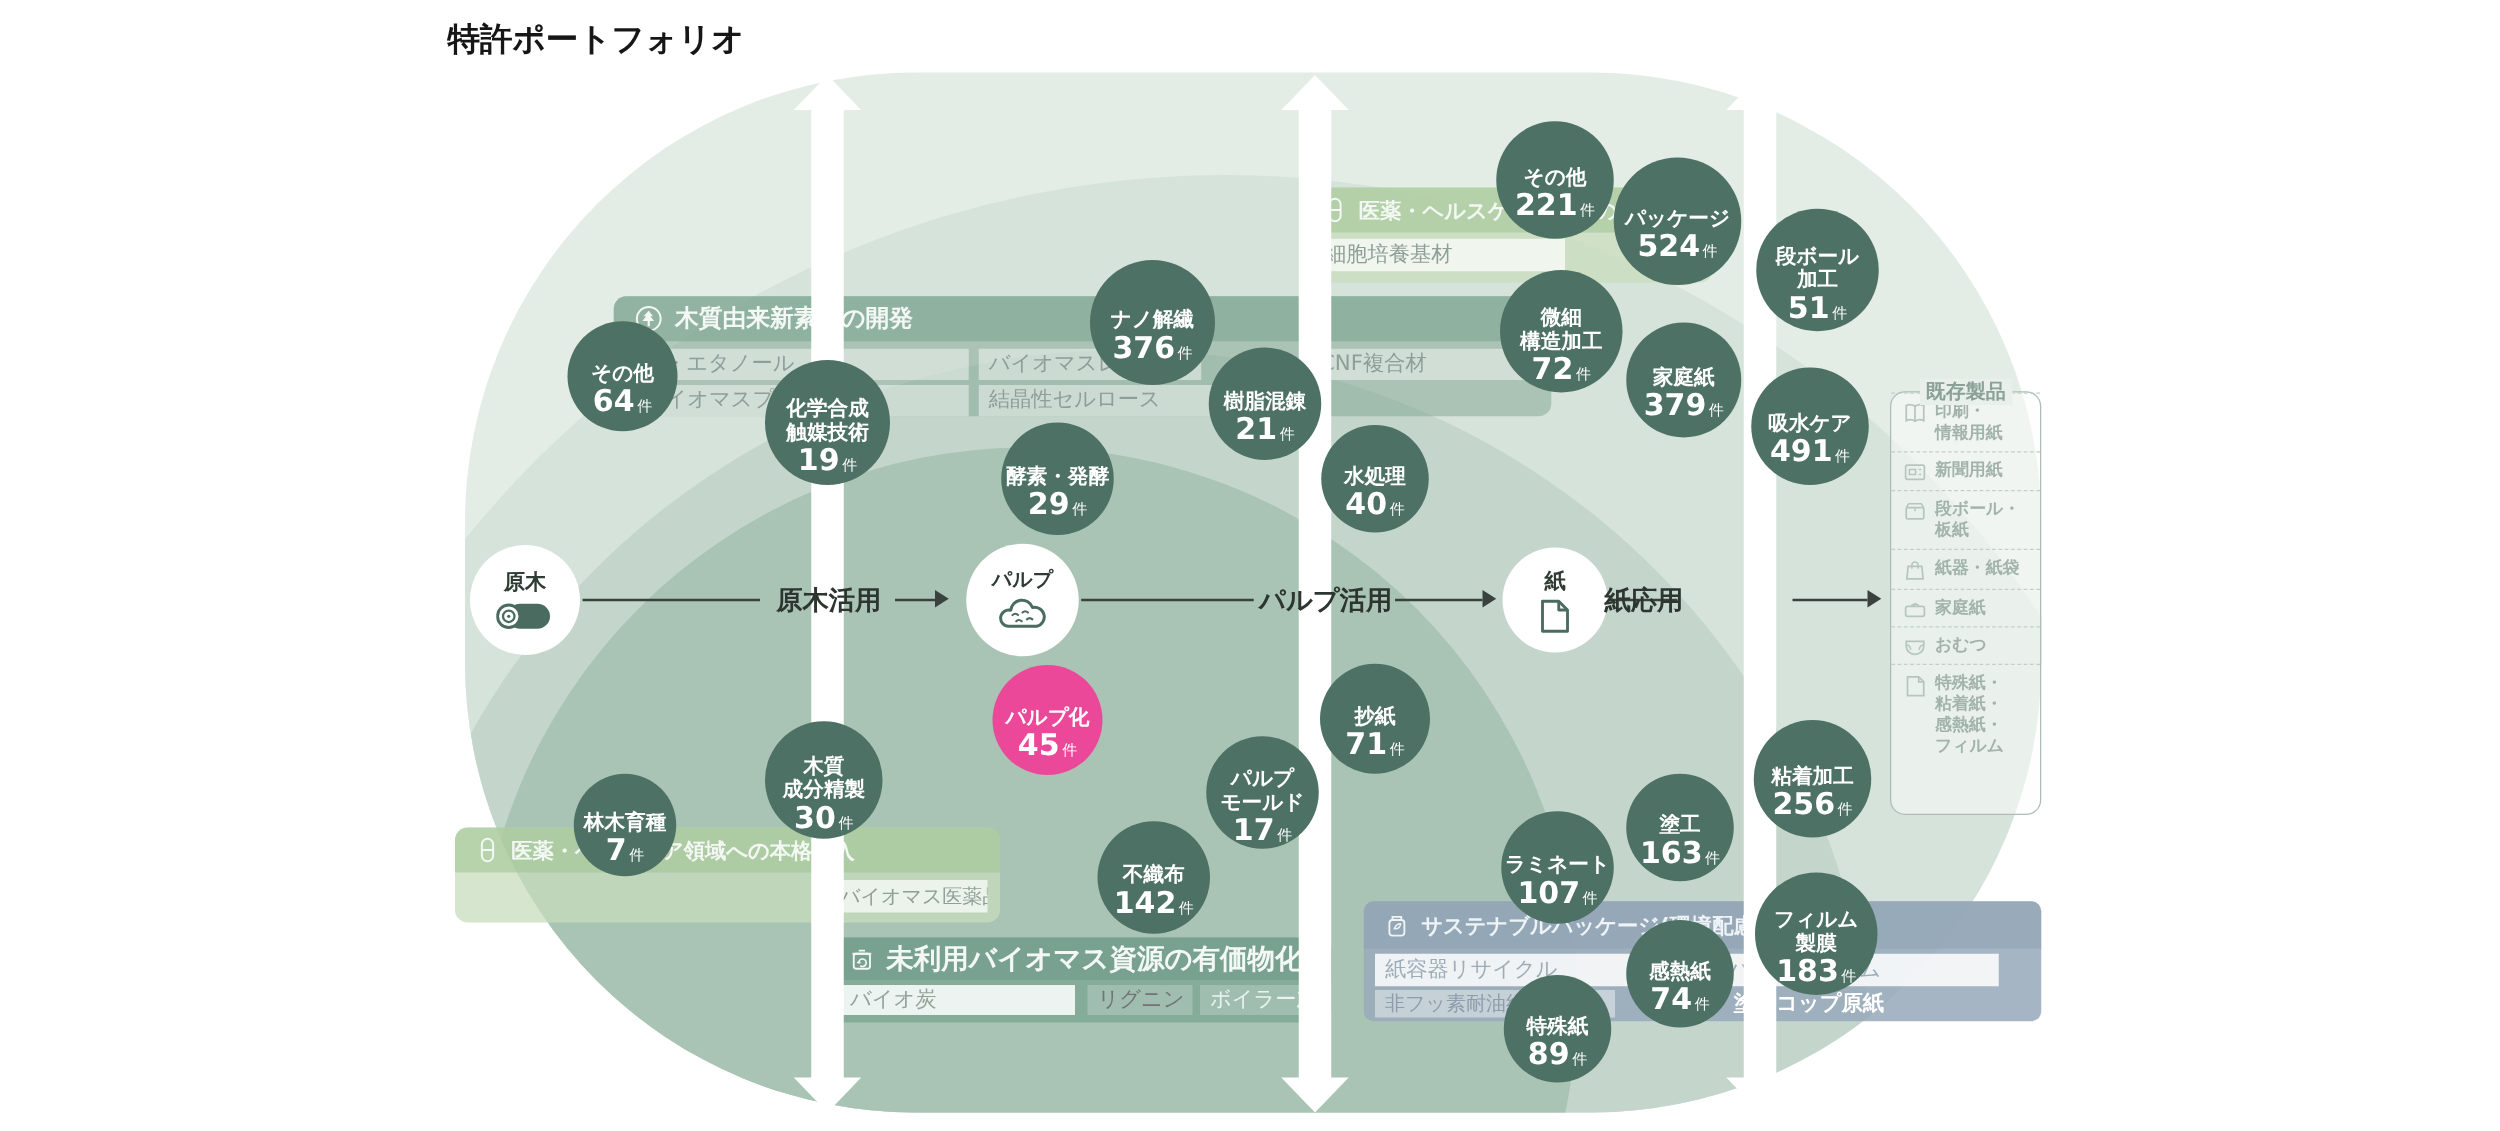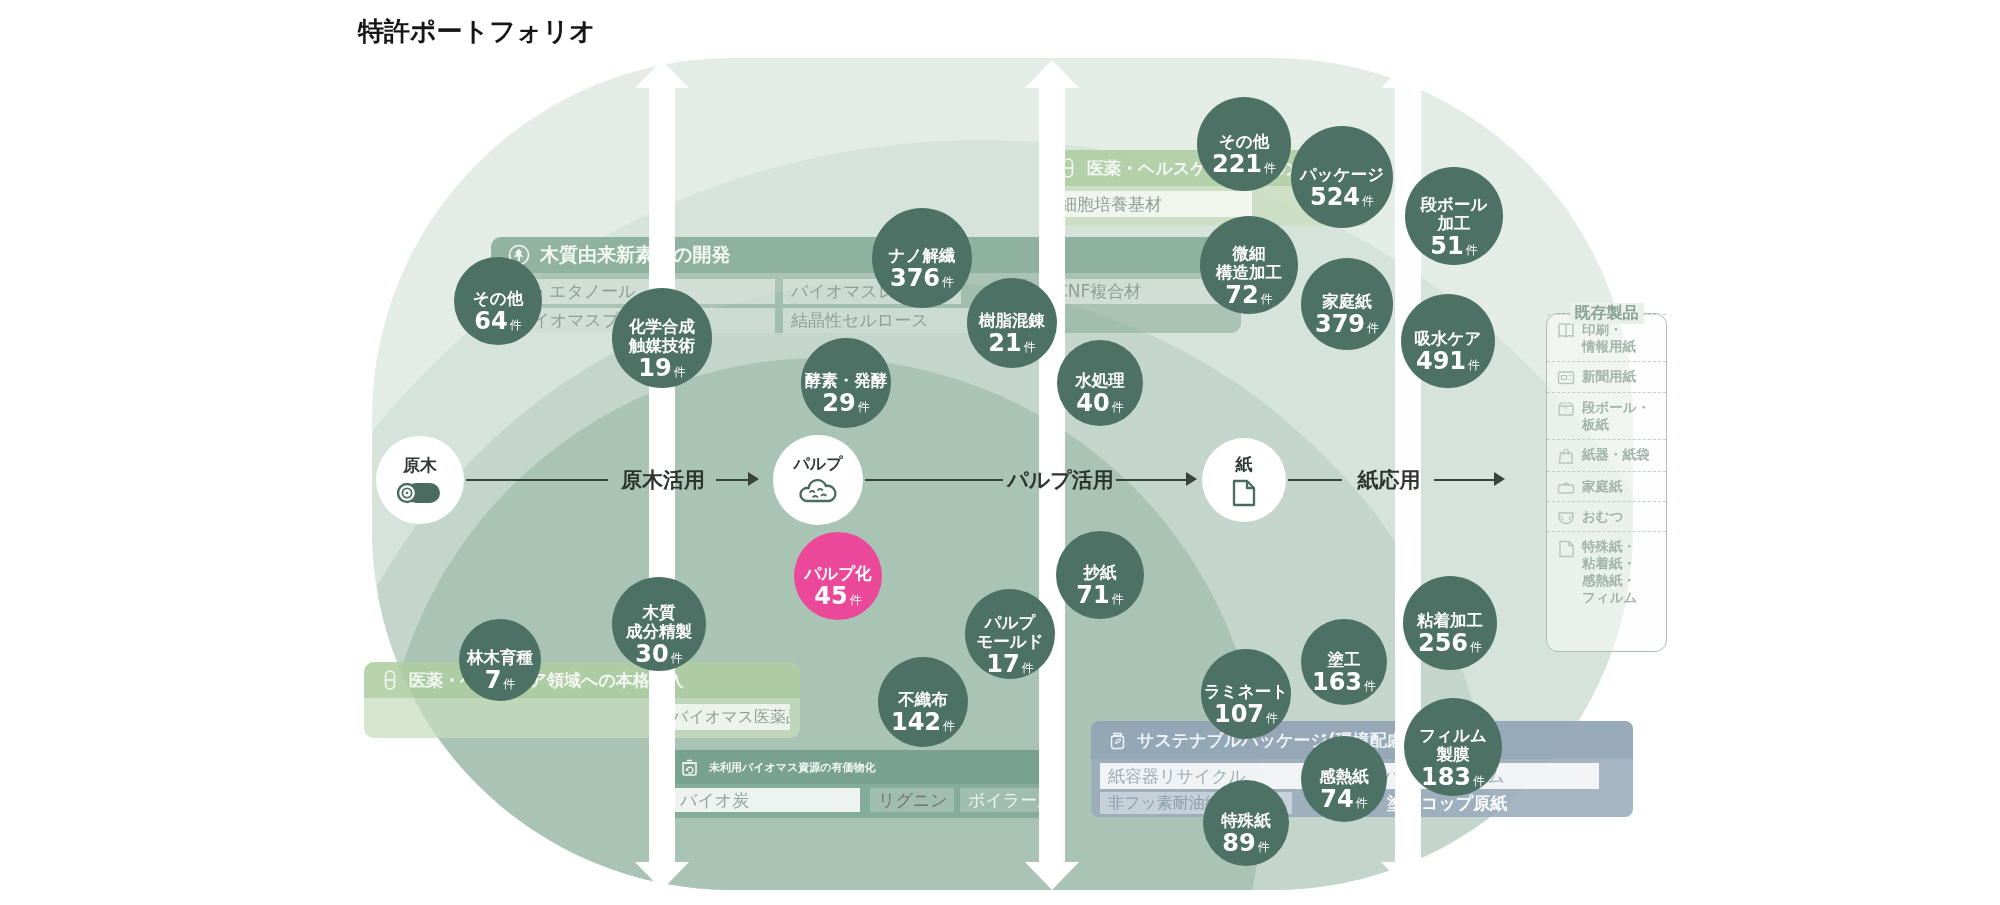--- a/index.html
+++ b/index.html
@@ -36,21 +36,21 @@
   #boxB{left:1042px;top:150px;width:328px;height:76px;background:rgba(200,220,188,.75);}
   #boxB .bar{background:rgba(158,196,146,.55);font-size:17px;}
   .cB-1{left:10px;top:41px;width:200px;height:26px;line-height:26px;background:rgba(255,255,255,.7);}
 
   #boxC{left:364px;top:662px;width:436px;height:76px;background:rgba(200,220,188,.75);}
   #boxC .bar{background:rgba(158,196,146,.55);font-size:17px;}
   .cC1{left:12px;top:42px;width:280px;height:26px;line-height:26px;background:rgba(255,255,255,.7);}
   .cC2{left:300px;top:42px;width:126px;height:26px;line-height:26px;font-size:16px;background:rgba(255,255,255,.7);}
 
   #boxD{left:663px;top:750px;width:402px;height:68px;background:rgba(127,168,148,.85);border-radius:8px;}
-  #boxD .bar{height:34px;background:rgba(110,155,135,.55);font-size:11px;border-radius:8px 8px 0 0;text-align:center;}
+  #boxD .bar{height:34px;background:rgba(110,155,135,.55);font-size:22px;border-radius:8px 8px 0 0;text-align:center;}
   .cD1{left:9px;top:38px;width:188px;height:24px;line-height:24px;background:rgba(255,255,255,.85);color:#93a39b;}
   .cD2{left:207px;top:38px;width:84px;height:24px;line-height:24px;background:rgba(255,255,255,.22);color:#737373;}
   .cD3{left:297px;top:38px;width:102px;height:24px;line-height:24px;background:rgba(255,255,255,.22);color:#ecf3ee;}
 
   #boxE{left:1091px;top:721px;width:542px;height:96px;background:rgba(152,171,187,.88);border-radius:8px;}
   #boxE .bar{height:38px;background:rgba(140,160,178,.45);font-size:17px;color:#eef3f6;border-radius:8px 8px 0 0;}
   .cE1{left:9px;top:42px;width:264px;height:26px;line-height:26px;background:rgba(255,255,255,.85);color:#9dacb6;}
   .cE2{left:284px;top:42px;width:224px;height:26px;line-height:26px;background:rgba(255,255,255,.85);color:#9dacb6;}
   .cE3{left:9px;top:71px;width:192px;height:22px;line-height:22px;font-size:16px;background:rgba(255,255,255,.42);color:#8d9dab;}
   .cE4{left:288px;top:71px;width:230px;height:22px;line-height:22px;background:none;color:#ffffff;font-weight:bold;}
@@ -79,21 +79,21 @@
   #bubbleLayer{position:absolute;left:0;top:0;z-index:5;}
   .bubble{position:absolute;background:#4d7164;border-radius:50%;color:#fff;display:flex;
           flex-direction:column;align-items:center;justify-content:center;text-align:center;z-index:5;}
   .b-label{font-size:16.5px;font-weight:bold;line-height:19px;white-space:pre-line;margin-top:25px;}
   .b-count{display:flex;align-items:baseline;line-height:26px;}
   .b-count b{font-size:24px;font-weight:bold;}
   .b-count i{font-style:normal;font-size:12px;margin-left:2px;}
 
   
   #legacy{position:absolute;left:1512px;top:313px;width:121px;height:339px;z-index:4;
-          border:1.5px solid #aebcb6;border-radius:12px;background:rgba(252,254,252,.55);box-sizing:border-box;margin-left:34px;}
+          border:1.5px solid #aebcb6;border-radius:12px;background:rgba(252,254,252,.55);box-sizing:border-box;}
   #legacyTitle{position:absolute;left:50%;top:-11px;transform:translateX(-50%);padding:0 5px;
           background:#e9f0ea;font-size:16px;font-weight:bold;color:#8ba198;white-space:nowrap;}
   .litem{display:flex;align-items:flex-start;gap:6px;padding:6px 6px 6px 9px;
          border-top:1px dashed #c2cfc9;}
   .litem:first-of-type{border-top:none;margin-top:12px;}
   .litem svg{flex:0 0 auto;margin-top:1px;}
   .litem span{font-size:13.5px;line-height:17px;color:#a2b3ac;font-weight:bold;white-space:pre-line;}
 </style>
 </head>
 <body>
@@ -213,21 +213,21 @@
     <div class="fhead" style="left:1186px;"></div>
 
     <div class="node" style="left:1202px;top:438px;width:84px;height:84px;">
       <span class="nlabel">紙</span>
       <svg width="28" height="30" viewBox="0 0 28 30" fill="none" stroke="#4a6b60" stroke-width="2.3" stroke-linejoin="round">
         <path d="M4 3h13l7 7v17H4z" fill="#fff"></path>
         <path d="M17 3v7h7"></path>
       </svg>
     </div>
     <div class="fline" style="left:1288px;width:54px;"></div>
-    <div class="flabel" style="left:1334px;width:110px;">紙応用</div>
+    <div class="flabel" style="left:1260px;width:110px;">紙応用</div>
     <div class="fline" style="left:1434px;width:60px;"></div>
     <div class="fhead" style="left:1494px;"></div>
   </div>
 
   <div id="bubbleLayer">
       <div class="bubble" style="left: 454px; top: 257px; height: 88px; width: 88px; background: rgb(77, 113, 100);">
         <span class="b-label">その他</span>
         <span class="b-count">
           <b>64</b>
           <i>件</i>

